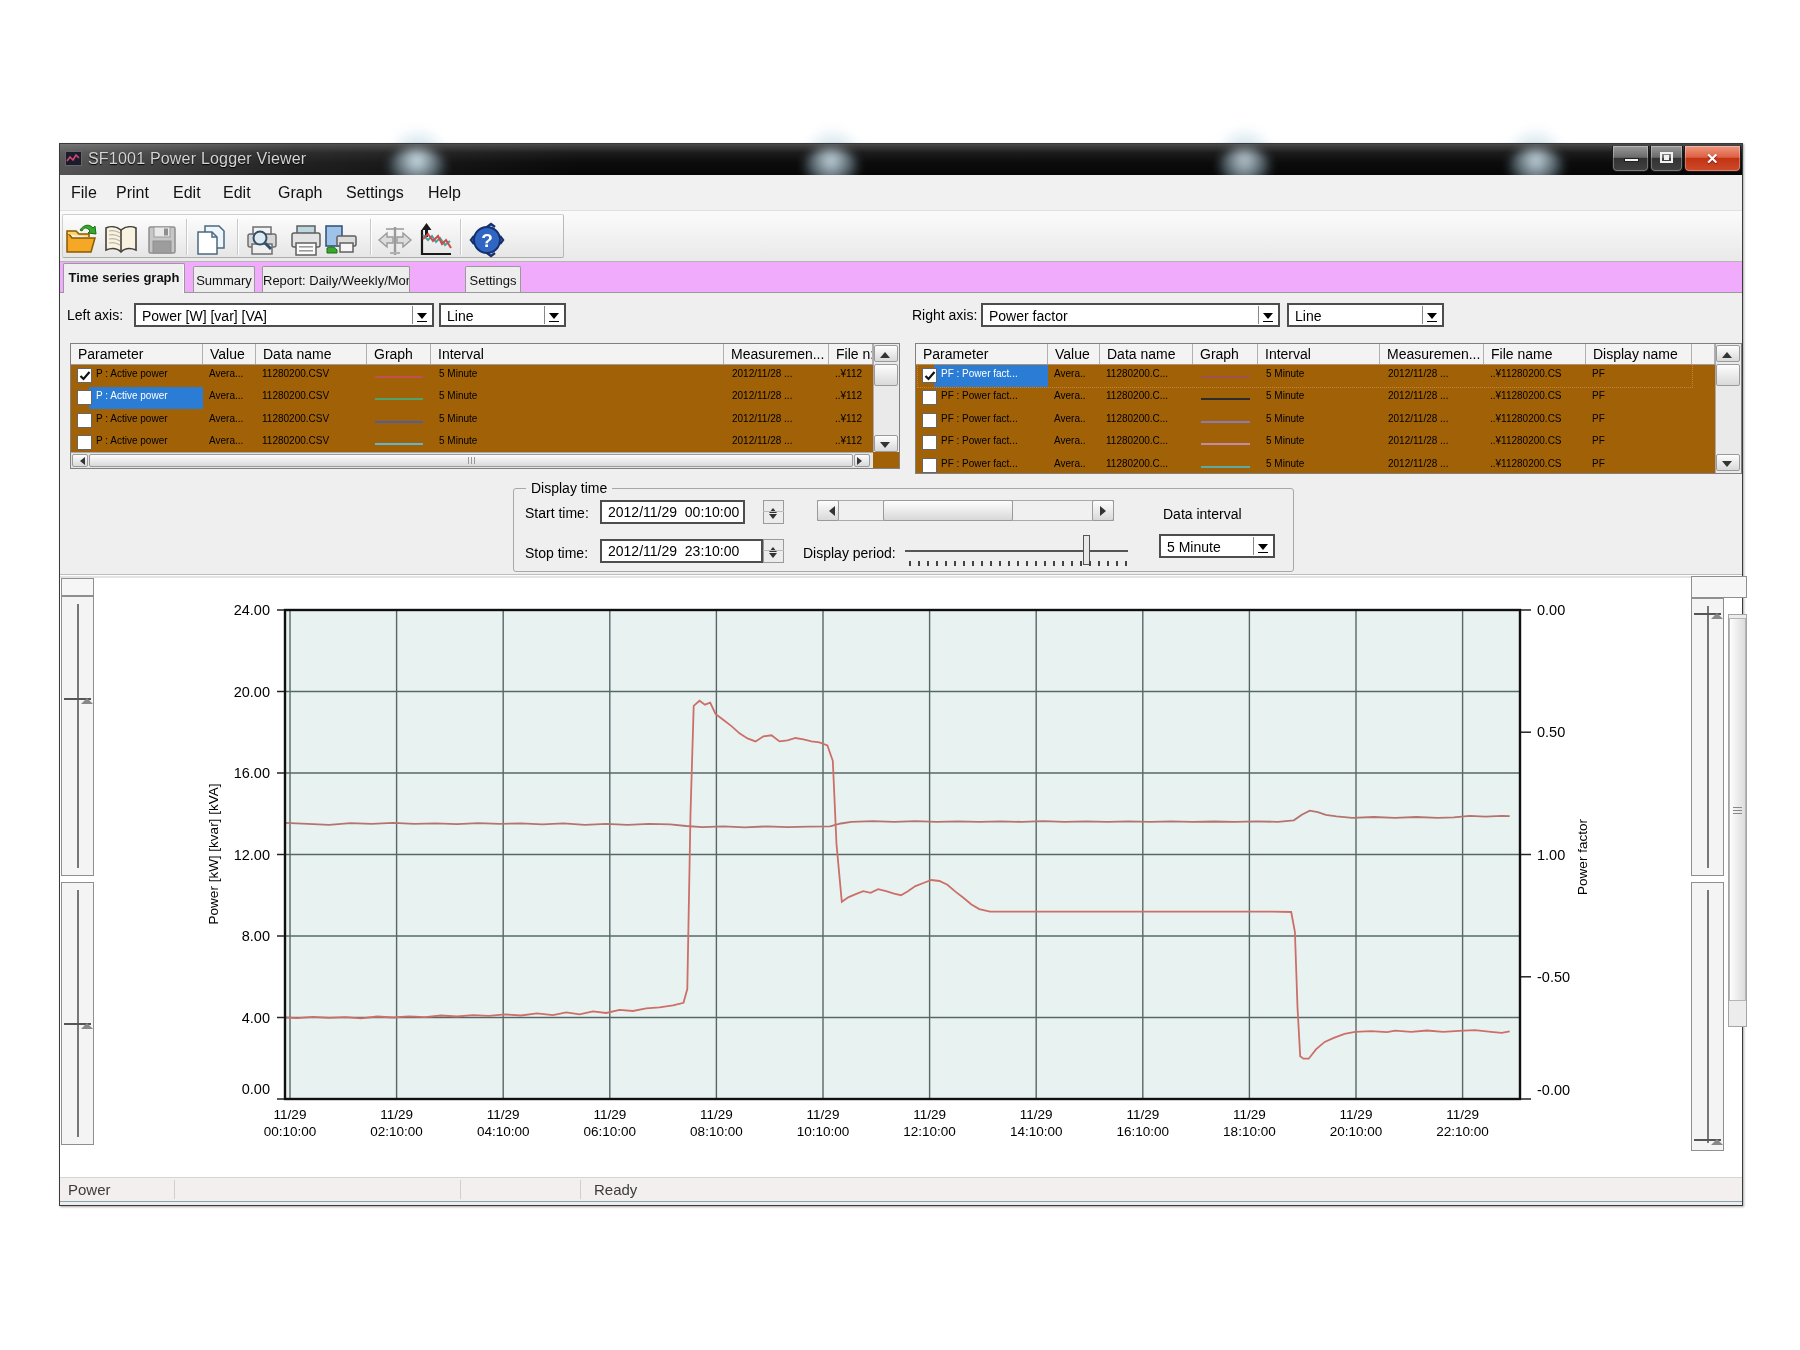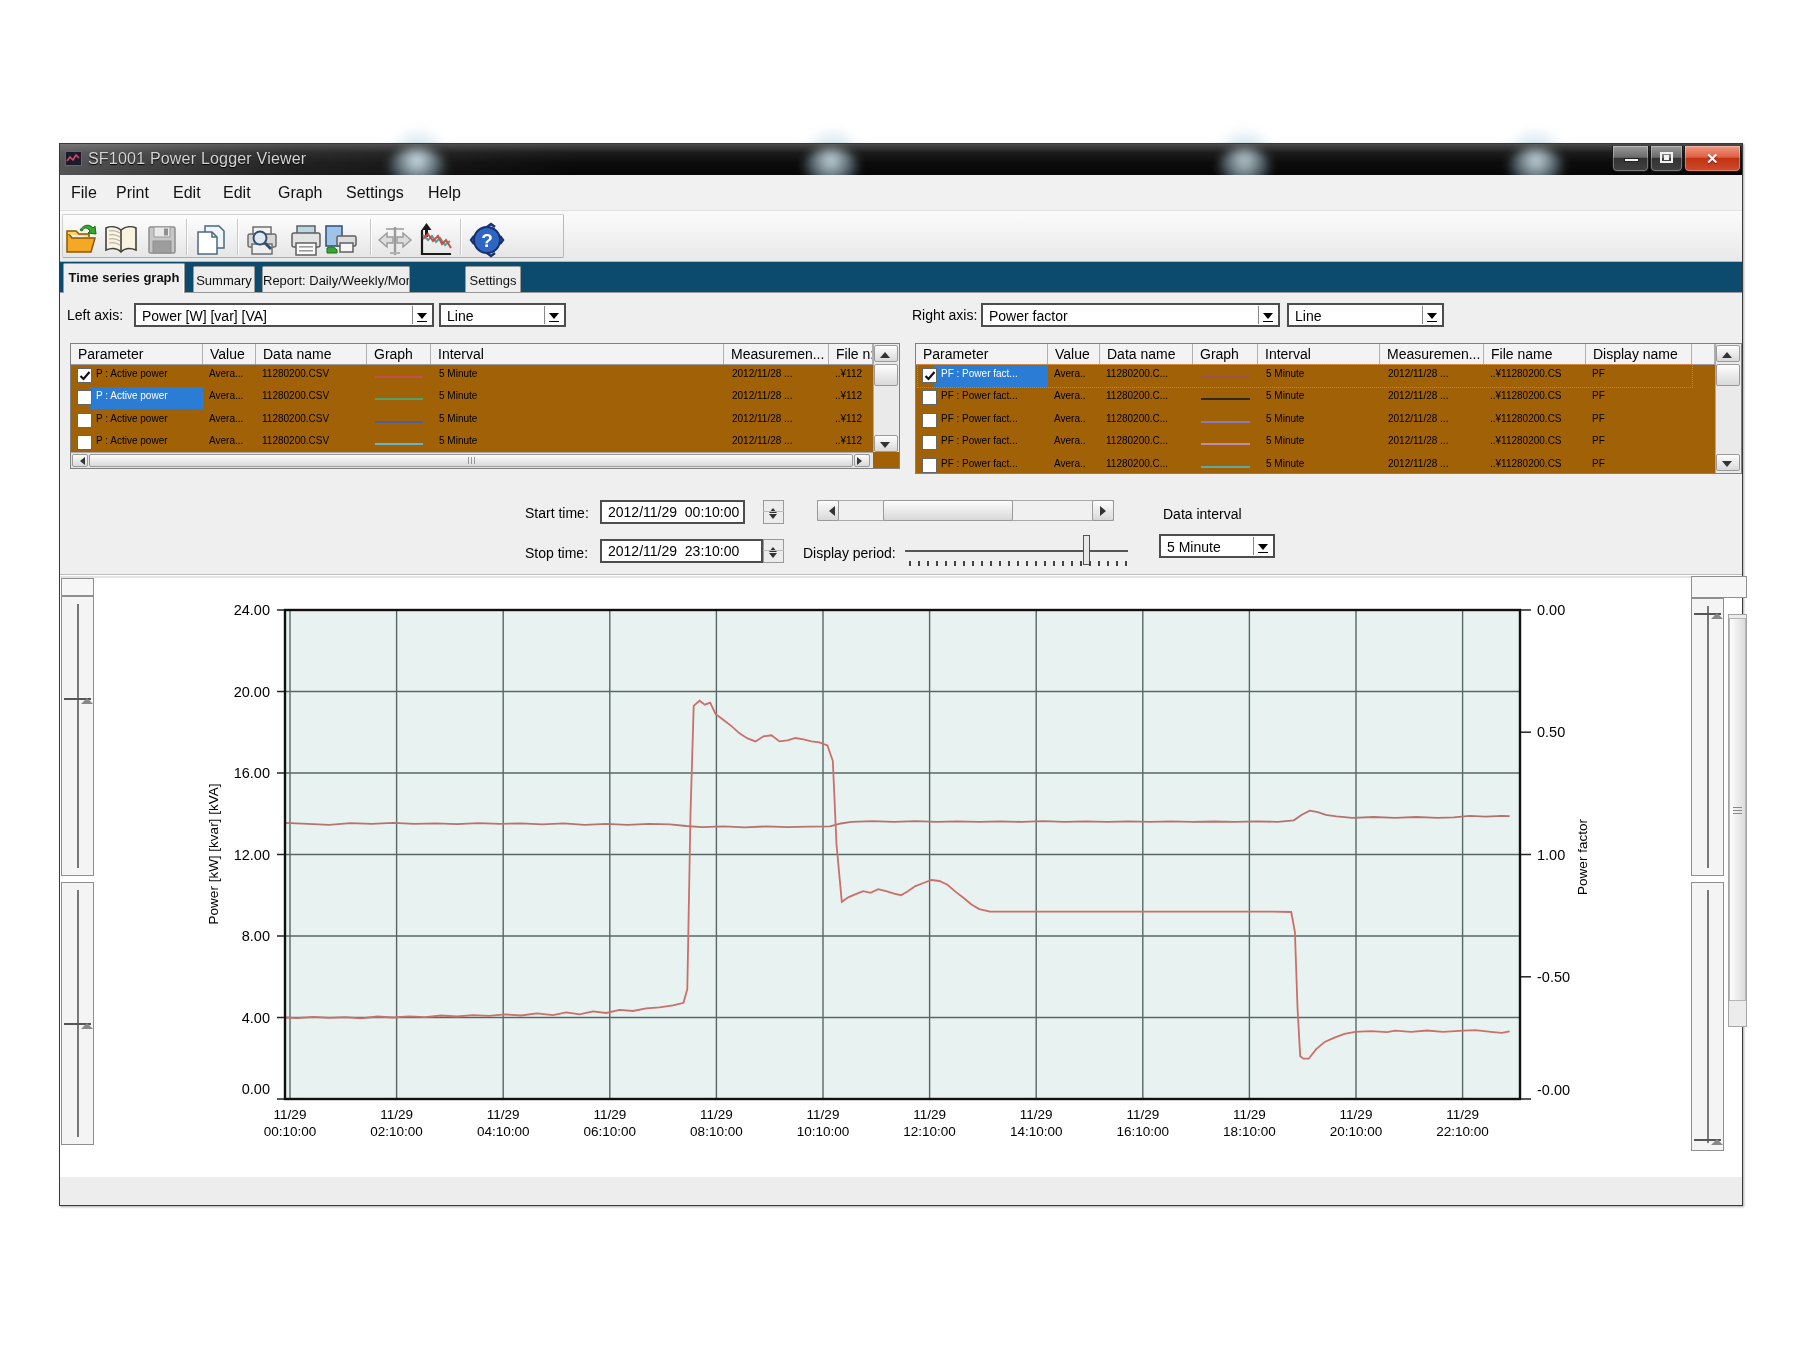--- a/index.html
+++ b/index.html
@@ -13,21 +13,21 @@
 .tblob{position:absolute;border-radius:50%;filter:blur(5px)}
 .titletext{position:absolute;left:28px;top:6px;font-size:16px;color:#d4d4d4;letter-spacing:.2px;text-shadow:0 1px 1px #000}
 .appico{position:absolute;left:5px;top:7px;width:17px;height:15px;background:#23233a;border:1px solid #666;
  display:flex;align-items:center;justify-content:center}
 .menubar{position:absolute;left:0;top:31px;width:100%;height:36px;background:#f1f1f1;border-bottom:1px solid #e0e0e0}
 .menubar span{position:absolute;top:9px;font-size:16px;color:#111}
 .toolbar{position:absolute;left:0;top:67px;width:100%;height:51px;
  background:linear-gradient(to bottom,#fbfbfb,#e9e9e9);border-bottom:1px solid #b5b5b5}
 .tbsep{position:absolute;top:8px;width:1px;height:36px;background:#c9c9c9;box-shadow:1px 0 0 #fff}
 .ticon{position:absolute;top:11px;width:36px;height:36px}
-.tabbar{position:absolute;left:0;top:118px;width:100%;height:31px;background:#0c4a6e}
+.tabbar{position:absolute;left:0;top:118px;width:100%;height:31px;background:#f0abfc}
 .tab{position:absolute;top:4px;height:27px;background:#ededed;border:1px solid #9a9a9a;border-bottom:none;
  border-radius:2px 2px 0 0;font-size:13px;color:#111;text-align:center;padding-top:6px;white-space:nowrap;overflow:hidden}
 .tab.active{top:1px;height:30px;background:#efefef;font-weight:bold;z-index:3;box-shadow:-1px 0 0 #fff inset}
 .tabline{position:absolute;left:0;top:148px;width:100%;height:1px;background:#9a9a9a;z-index:1}
 .page{position:absolute;left:0;top:149px;width:100%;height:283px;background:#efefef}
 .lbl{position:absolute;font-size:14px;color:#000;white-space:nowrap}
 .combo{position:absolute;background:#fff;border:2px solid #4d4d4d;height:24px}
 .combo .tx{position:absolute;left:6px;top:3px;font-size:14px;color:#000;white-space:nowrap}
 .combo .btn{position:absolute;right:1px;top:1px;bottom:1px;width:19px;background:#fff;border-left:1px solid #888}
 .combo .btn:after{content:"";position:absolute;left:4px;top:7px;border:5px solid transparent;border-top:6px solid #000}
@@ -313,20 +313,23 @@
         <div class="cell" style="left:350px;top:114px">5 Minute</div>
         <div class="cell" style="left:472px;top:114px;width:94px">2012/11/28 ...</div>
         <div class="cell" style="left:574px;top:114px;width:95px">..¥11280200.CS</div>
         <div class="cell" style="left:676px;top:114px">PF</div>
         <div class="vsb" style="left:799px;top:0;width:26px;bottom:0px"></div>
         <div class="sbtn" style="left:800px;top:1px;width:24px;height:17px"></div>
         <div class="arrow" style="left:806px;top:7px;border:5px solid transparent;border-bottom:6px solid #333;margin-top:-4px"></div>
         <div class="sbtn" style="left:800px;top:110px;width:24px;height:17px"></div>
         <div class="arrow" style="left:806px;top:117px;border:5px solid transparent;border-top:6px solid #333"></div>
         <div class="sbtn" style="left:800px;top:20px;width:24px;height:22px"></div>
+      </div>
+      <div class="groupbox" style="left:453px;top:195px;width:781px;height:84px">
+        <div class="cap">Display time</div>
       </div>
       <div class="lbl" style="left:465px;top:212px;">Start time:</div>
       <div class="lbl" style="left:465px;top:252px;">Stop time:</div>
       <div class="tfield" style="left:540px;top:207px;width:145px;height:24px">2012/11/29&nbsp;&nbsp;00:10:00</div>
       <div class="tfield" style="left:540px;top:246px;width:163px;height:24px">2012/11/29&nbsp;&nbsp;23:10:00</div>
       <div class="spin" style="left:703px;top:207px;height:24px"></div>
       <div class="arrow" style="left:709px;top:211px;border:4px solid transparent;border-bottom:5px solid #333"></div>
       <div class="arrow" style="left:709px;top:221px;border:4px solid transparent;border-top:5px solid #333"></div>
       <div class="abs" style="left:703px;top:218px;width:21px;height:1px;background:#bbb"></div>
       <div class="spin" style="left:703px;top:246px;height:24px"></div>
@@ -467,12 +470,19 @@
         <text x="1189.4" y="541" text-anchor="middle" font-size="13.5" fill="#000" font-family="Liberation Sans">11/29</text>
         <text x="1189.4" y="558" text-anchor="middle" font-size="13.5" fill="#000" font-family="Liberation Sans">18:10:00</text>
         <text x="1296.0" y="541" text-anchor="middle" font-size="13.5" fill="#000" font-family="Liberation Sans">11/29</text>
         <text x="1296.0" y="558" text-anchor="middle" font-size="13.5" fill="#000" font-family="Liberation Sans">20:10:00</text>
         <text x="1402.6" y="541" text-anchor="middle" font-size="13.5" fill="#000" font-family="Liberation Sans">11/29</text>
         <text x="1402.6" y="558" text-anchor="middle" font-size="13.5" fill="#000" font-family="Liberation Sans">22:10:00</text>
         <text x="158" y="276" font-size="13.5" fill="#000" font-family="Liberation Sans" transform="rotate(-90 158 276)" text-anchor="middle">Power [kW] [kvar] [kVA]</text>
         <text x="1527" y="279" font-size="13.5" fill="#000" font-family="Liberation Sans" transform="rotate(-90 1527 279)" text-anchor="middle">Power factor</text>
       </svg>
     </div>
+    <div class="statusbar">
+      <span style="left:8px">Power</span>
+      <div class="sep" style="left:114px"></div>
+      <div class="sep" style="left:400px"></div>
+      <div class="sep" style="left:520px"></div>
+      <span style="left:534px">Ready</span>
+    </div>
   </div>
 </body></html>

